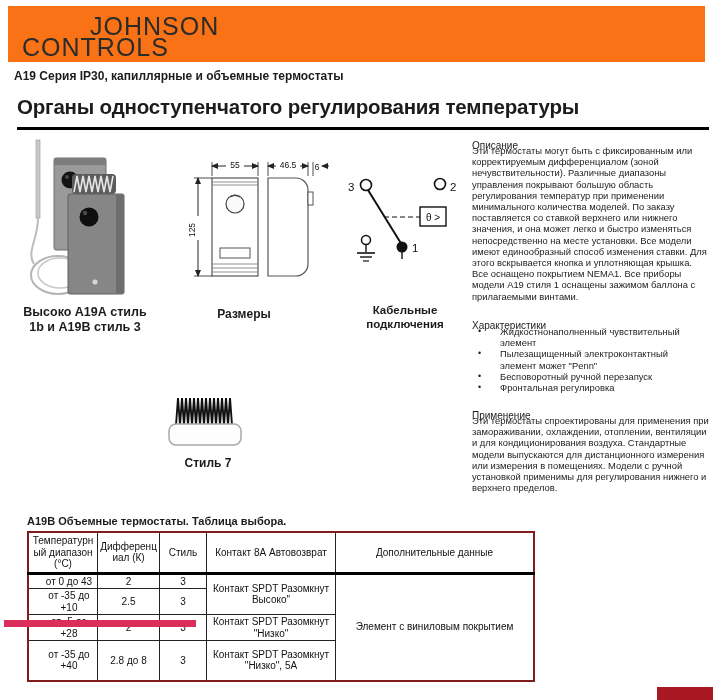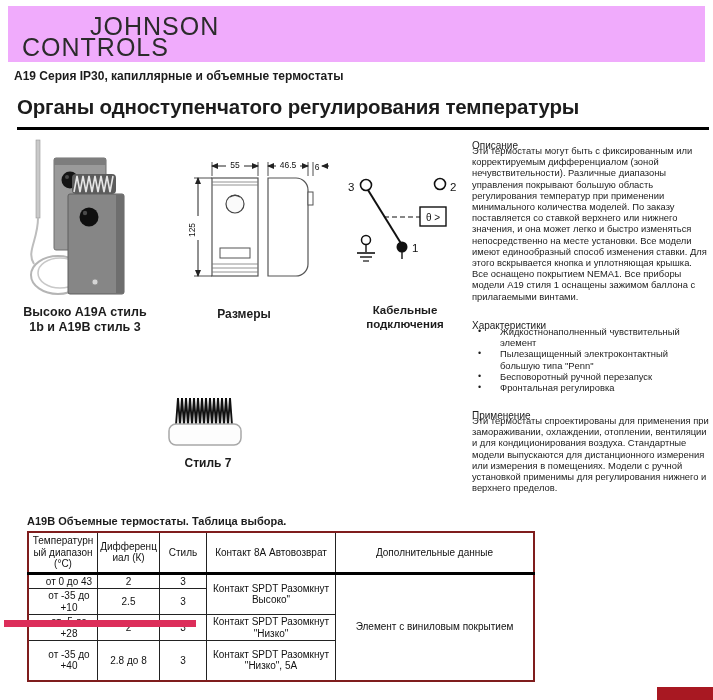--- a/index.html
+++ b/index.html
@@ -42,21 +42,21 @@
   
   .underline-red{left:4px;top:620px;width:192px;height:7px;background:#dc2e5a;}
   .corner-red{left:657px;top:687px;width:56px;height:13px;background:#a81822;}
   svg text{font-family:"Liberation Sans", sans-serif;fill:#111;}
 </style>
 </head>
 <body>
 
 <div id="page">
 
-  <div class="abs header-bar" style="background: #f0abfc;">
+  <div class="abs header-bar" style="background: #f97316;">
     <div>
       <span class="logo-line logo-j">JOHNSON</span>
       <span class="logo-line logo-c">CONTROLS</span>
     </div>
   </div>
 
   <div class="abs product-line">А19 Серия IP30, капиллярные и объемные термостаты</div>
   <div class="abs page-title">Органы одноступенчатого регулирования температуры</div>
   <div class="abs title-rule"></div>
 
@@ -162,21 +162,21 @@
   <div class="abs rc-body" style="top:145px;">Эти термостаты могут быть с фиксированным или корректируемым дифференциалом (зоной нечувствительности).  Различные диапазоны управления покрывают большую область регулирования температур при применении минимального количества моделей. По заказу поставляется со ставкой верхнего или нижнего значения, и она может легко и быстро изменяться непосредственно на месте установки. Все модели имеют единообразный способ изменения ставки. Для этого вскрывается кнопка и уплотняющая крышка. Все оснащено покрытием NEMA1. Все приборы модели А19 стиля 1 оснащены зажимом баллона с прилагаемыми винтами.</div>
 
   <div class="abs rc-head" style="top:312px;">Характеристики</div>
   <div class="abs" style="left:472px;top:326px;width:230px;">
     <div class="feat-row">
       <span class="feat-bullet">•</span>
       <span class="feat-text">Жидкостнонаполненный чувствительный элемент</span>
     </div>
     <div class="feat-row">
       <span class="feat-bullet">•</span>
-      <span class="feat-text">Пылезащищенный электроконтактный большую типа "Penn"</span>
+      <span class="feat-text">Пылезащищенный электроконтактный элемент может "Penn"</span>
     </div>
     <div class="feat-row">
       <span class="feat-bullet">•</span>
       <span class="feat-text">Бесповоротный ручной перезапуск</span>
     </div>
     <div class="feat-row">
       <span class="feat-bullet">•</span>
       <span class="feat-text">Фронтальная регулировка</span>
     </div>
   </div>

